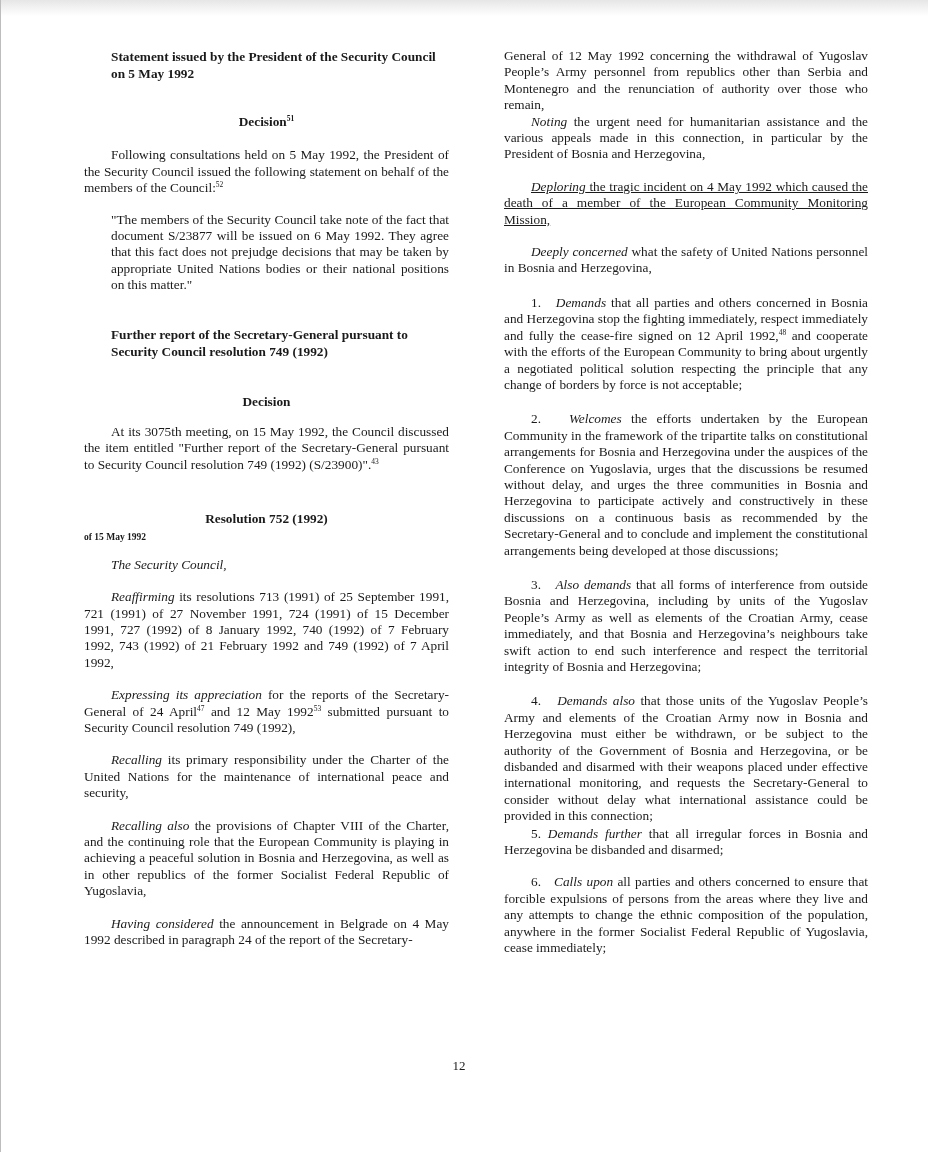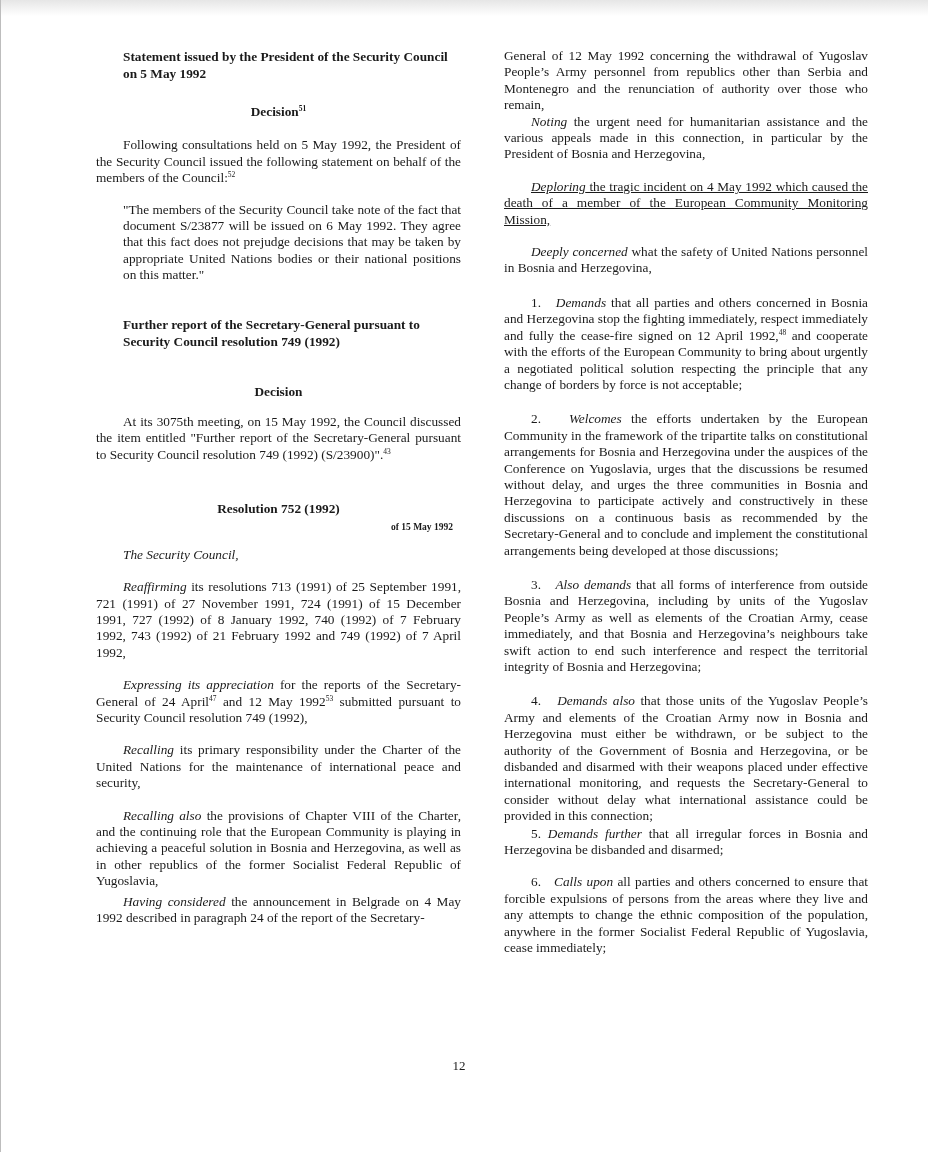--- a/index.html
+++ b/index.html
@@ -27,39 +27,39 @@
       width: 1px;
       background: #bdbdbd;
     }
     .col {
       position: absolute;
       top: 48px;
       font-size: 13.3px;
       line-height: 16.4px;
       text-align: justify;
     }
-    .col-left { left: 96px; width: 365px; }
+    .col-left { left: 84px; width: 365px; }
     .col-right { left: 504px; width: 364px; }
 
     .heading {
       font-weight: bold;
       text-align: left;
       margin: 0 0 0 27px;
       line-height: 17px;
     }
     .center-heading {
       font-weight: bold;
       text-align: center;
       margin: 0;
     }
     .sub-heading {
       font-weight: bold;
       font-size: 9.5px;
-      text-align: right;
-      margin: 8px;
+      text-align: left;
+      margin: 0;
       line-height: 12px;
     }
     p { margin: 0; }
     .para { text-indent: 27px; }
     .quote { margin-left: 27px; text-indent: 0; }
     sup { font-size: 7.5px; line-height: 0; }
     .page-number {
       position: absolute;
       left: 0; right: 10px;
       top: 1058px;
@@ -69,21 +69,21 @@
   </style>
 </head>
 <body>
 
 <div class="top-shade"></div>
 <div class="left-edge"></div>
 
 <div class="col col-left">
   <p class="heading">Statement issued by the President of the Security Council on 5 May 1992</p>
 
-  <p class="center-heading" style="margin-top:22px;"><span>Decision</span><sup>51</sup></p>
+  <p class="center-heading" style="margin-top:32px;"><span>Decision</span><sup>51</sup></p>
 
   <p class="para" style="margin-top:17px;"><span>Following consultations held on 5 May 1992, the President of the Security Council issued the following statement on behalf of the members of the Council:</span><sup>52</sup></p>
 
   <p class="quote" style="margin-top:15px;">"The members of the Security Council take note of the fact that document S/23877 will be issued on 6 May 1992. They agree that this fact does not prejudge decisions that may be taken by appropriate United Nations bodies or their national positions on this matter."</p>
 
   <p class="heading" style="margin-top:32px;">Further report of the Secretary-General pursuant to Security Council resolution 749 (1992)</p>
 
   <p class="center-heading" style="margin-top:34px;">Decision</p>
 
   <p class="para" style="margin-top:14px;"><span>At its 3075th meeting, on 15 May 1992, the Council discussed the item entitled "Further report of the Secretary-General pursuant to Security Council resolution 749 (1992) (S/23900)".</span><sup>43</sup></p>
@@ -95,21 +95,21 @@
 
   <p class="para" style="margin-top:16px;"><i>Reaffirming</i><span> its resolutions 713 (1991) of 25 September 1991, 721 (1991) of 27 November 1991, 724 (1991) of 15 December 1991, 727 (1992) of 8 January 1992, 740 (1992) of 7 February 1992, 743 (1992) of 21 February 1992 and 749 (1992) of 7 April 1992,</span></p>
 
   <p class="para" style="margin-top:16px;"><i>Expressing its appreciation</i><span> for the reports of the Secretary-General of 24 April</span><sup>47</sup><span> and 12 May 1992</span><sup>53</sup><span> submitted pursuant to Security Council resolution 749 (1992),</span></p>
 
 
   <p class="para" style="margin-top:16px;"><i>Recalling</i><span> its primary responsibility under the Charter of the United Nations for the maintenance of international peace and security,</span></p>
 
   <p class="para" style="margin-top:16px;"><i>Recalling also</i><span> the provisions of Chapter VIII of the Charter, and the continuing role that the European Community is playing in achieving a peaceful solution in Bosnia and Herzegovina, as well as in other republics of the former Socialist Federal Republic of Yugoslavia,</span></p>
 
-  <p class="para" style="margin-top:4px;"><i>Having considered</i><span> the announcement in Belgrade on 4 May 1992 described in paragraph 24 of the report of the Secretary-</span></p>
+  <p class="para" style="margin-top:16px;"><i>Having considered</i><span> the announcement in Belgrade on 4 May 1992 described in paragraph 24 of the report of the Secretary-</span></p>
 </div>
 
 <div class="col col-right">
   <p>General of 12 May 1992 concerning the withdrawal of Yugoslav People’s Army personnel from republics other than Serbia and Montenegro and the renunciation of authority over those who remain,</p>
 
   <p class="para" style="margin-top:0;"><i>Noting</i><span> the urgent need for humanitarian assistance and the various appeals made in this connection, in particular by the President of Bosnia and Herzegovina,</span></p>
 
   <p class="para" style="margin-top:16px;text-decoration:underline;"><i>Deploring</i><span> the tragic incident on 4 May 1992 which caused the death of a member of the European Community Monitoring Mission,</span></p>
 
   <p class="para" style="margin-top:16px;"><i>Deeply concerned</i><span> what the safety of United Nations personnel in Bosnia and Herzegovina,</span></p>

